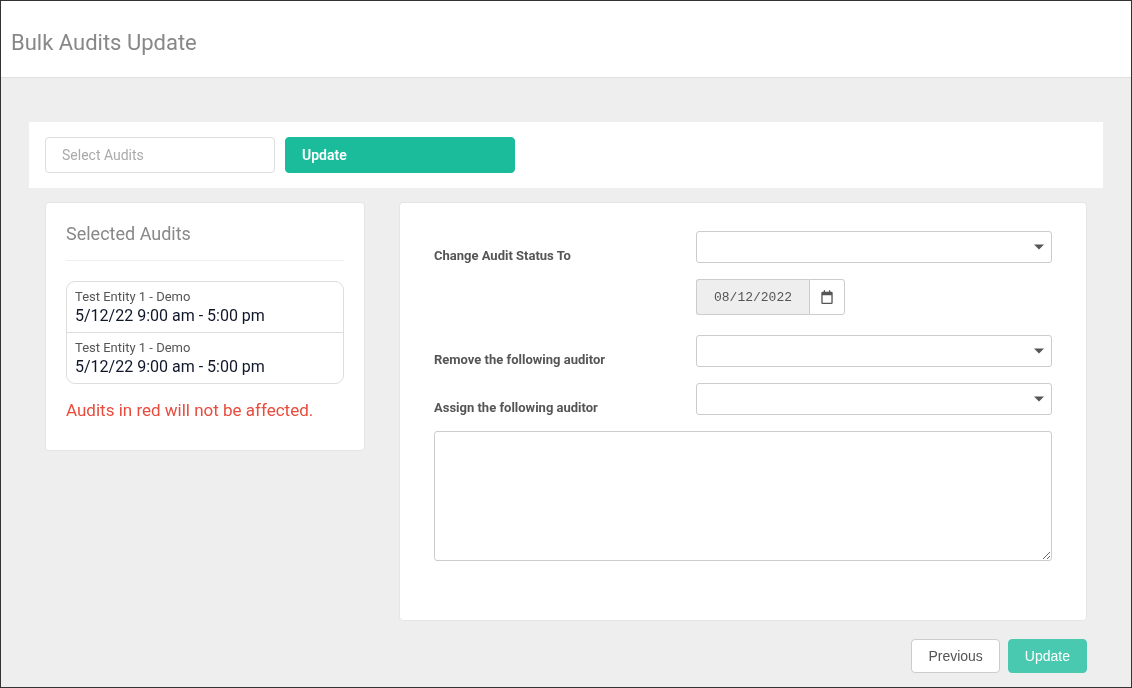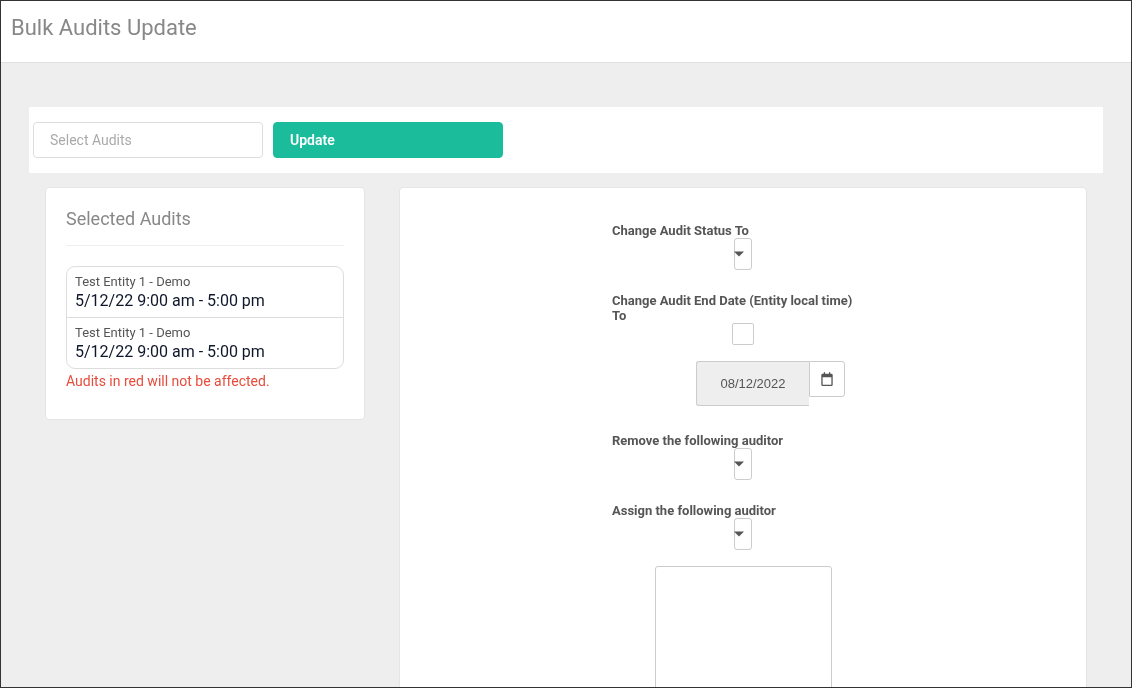--- a/index.html
+++ b/index.html
@@ -8,39 +8,39 @@
       background: #fff;
       color: #666;
       font-size: 14px;
       width: 1132px;
       height: 688px;
       border: 1px solid #333;
       overflow: hidden;
       position: relative;
     }
     .header {
-      padding: 14px 12px 22px 10px;
+      padding: 29px 12px 22px 10px;
       border-bottom: 1px solid #e0e0e0;
     }
     .page-title {
       font-size: 22px;
       font-weight: 400;
       color: #888;
     }
     .tab-strip {
       background: #eee;
       padding: 0 28px;
       padding-top: 44px;
     }
     .tab-row {
       display: flex;
       gap: 0;
       align-items: flex-end;
       background: #fff;
-      padding: 15px 0 15px 4px;
+      padding: 15px 0 15px 16px;
     }
     .tab {
       display: inline-flex;
       align-items: center;
       height: 36px;
       padding: 0 16px;
       border: 1px solid #ddd;
       background: #fff;
       color: #aaa;
       font-size: 14px;
@@ -89,35 +89,34 @@
     .audit-item {
       padding: 7px 8px;
       font-size: 13px;
       color: #555;
     }
     .audit-item + .audit-item { border-top: 1px solid #ddd; }
     .audit-item .name { font-weight: 400; margin-bottom: 2px; }
     .audit-item .time { font-size: 16px; color: #0f172a; }
     .warning-note {
       color: #e74c3c;
-      font-size: 14px;
-      margin-top: 4px;
+      font-size: 17px;
+      margin-top: 16px;
     }
     .right-card {
       background: #fff;
       border: 1px solid #e5e5e5;
       border-radius: 4px;
       flex: 1;
       padding: 28px 34px 40px 34px;
     }
     .form-row {
       display: flex;
-      align-items: center;
+      align-items: flex-end;
       margin-bottom: 16px;
-      flex-direction: column;
     }
     .form-label {
       width: 262px;
       font-size: 13px;
       font-weight: 700;
       color: #555;
       padding-top: 7px;
       padding-right: 12px;
     }
     .form-control-wrap { flex: 1; }
@@ -156,28 +155,29 @@
     }
     .date-row {
       display: flex;
       align-items: stretch;
       margin-left: 262px;
       margin-bottom: 20px;
       margin-top: 10px;
     }
     .date-input {
       width: 113px;
-      height: 45px;
+      height: 36px;
       background: #eee;
       border: 1px solid #ccc;
       border-radius: 3px 0 0 3px;
       font-size: 13px;
       text-align: center;
       color: #555;
       border-right: none;
+      font-family: Liberation Mono, monospace;
     }
     .date-btn {
       width: 36px;
       height: 36px;
       border: 1px solid #ccc;
       border-radius: 0 3px 3px 0;
       background: #fff;
       display: flex;
       align-items: center;
       justify-content: center;
@@ -256,26 +256,20 @@
     <div class="right-card">
 
       <div class="form-row">
         <div class="form-label">Change Audit Status To</div>
         <div class="form-control-wrap select-wrap">
           <select class="select"></select>
           <span class="select-arrow"></span>
         </div>
       </div>
 
-      <div class="form-row">
-        <div class="form-label">Change Audit End Date (Entity local time) To</div>
-        <div class="form-control-wrap">
-          <div class="checkbox"></div>
-        </div>
-      </div>
 
       <div class="date-row">
         <input class="date-input" readonly="" value="08/12/2022" style="">
         <div class="date-btn">
           <svg class="cal" viewBox="0 0 448 512" fill="currentColor">
               <path d="M152 64H296V24a24 24 0 0148 0V64h40a48 48 0 0148 48V464a48 48 0 01-48 48H64a48 48 0 01-48-48V112A48 48 0 0164 64h40V24a24 24 0 0148 0V64zM64 192V464H384V192H64z"></path>
             </svg>
         </div>
       </div>
 

